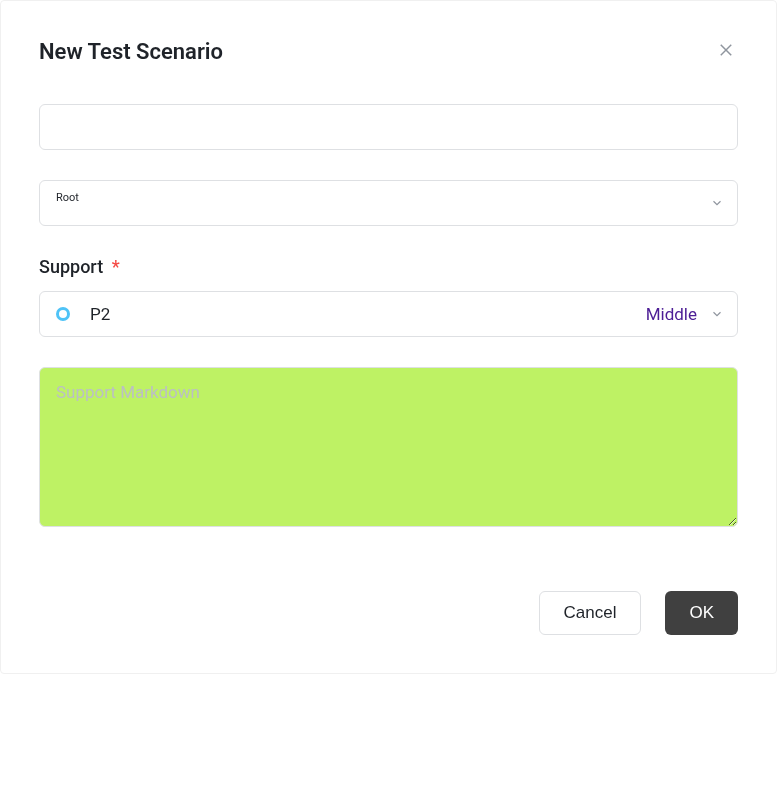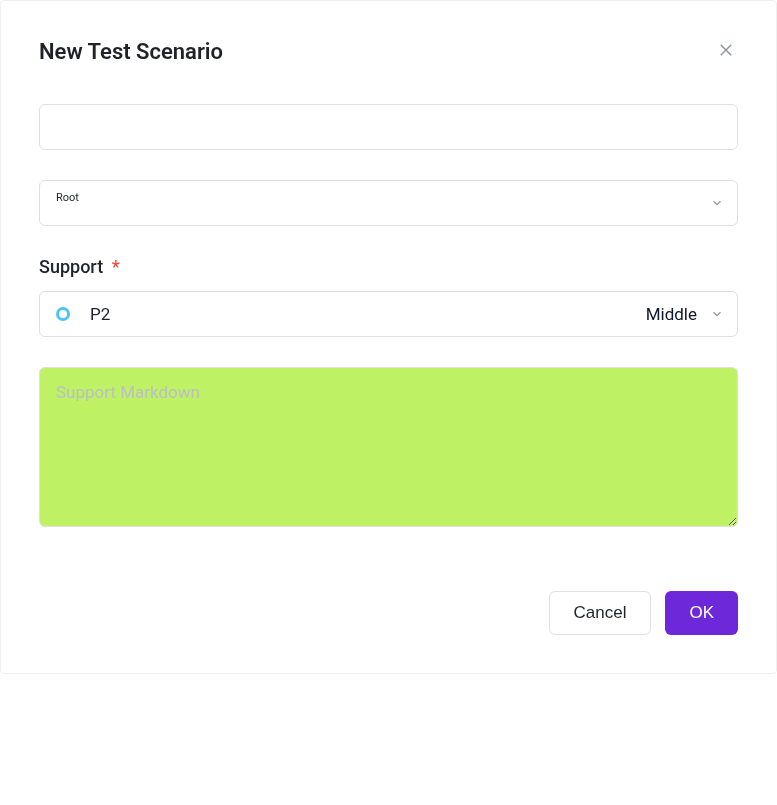--- a/index.html
+++ b/index.html
@@ -130,21 +130,21 @@
       width: 14px;
       height: 14px;
       border-radius: 50%;
       border: 3px solid #4fc3f7;
       background: #fff;
     }
     .priority-value {
       color: #1f2329;
     }
     .priority-label {
-      color: #0f172a;
+      color: #4c1d95;
     }
     .textarea-input {
       width: 100%;
       height: 160px;
       padding: 14px 16px;
       border: 1px solid #dee0e3;
       border-radius: 6px;
       font-size: 17px;
       color: #1f2329;
       outline: none;
@@ -152,41 +152,41 @@
       font-family: inherit;
       background: #bef264;
     }
     .textarea-input::placeholder {
       color: #bbbfc4;
     }
     .dialog-footer {
       margin-top: auto;
       display: flex;
       justify-content: flex-end;
-      gap: 14px;
+      gap: 24px;
     }
     .btn {
       height: 44px;
       padding: 0 24px;
       border-radius: 6px;
       font-size: 17px;
       font-weight: 500;
       cursor: pointer;
       border: none;
       display: flex;
       align-items: center;
       justify-content: center;
     }
     .btn-cancel {
       background: #fff;
       color: #1f2329;
       border: 1px solid #dee0e3;
     }
     .btn-ok {
-      background: #6d28d9;
+      background: #404040;
       color: #fff;
       min-width: 72px;
     }
   </style>
 </head>
 <body>
 
 <div class="dialog">
   <div class="dialog-header">
     <h2 class="dialog-title">New Test Scenario</h2>

